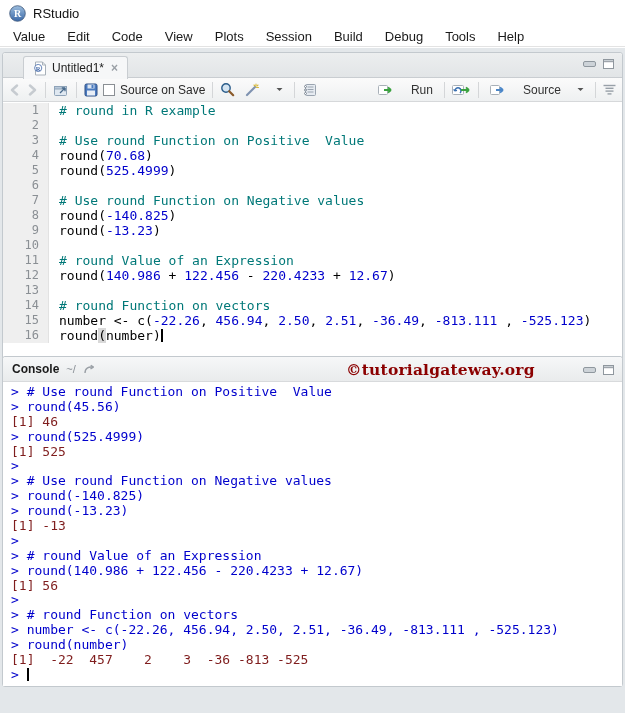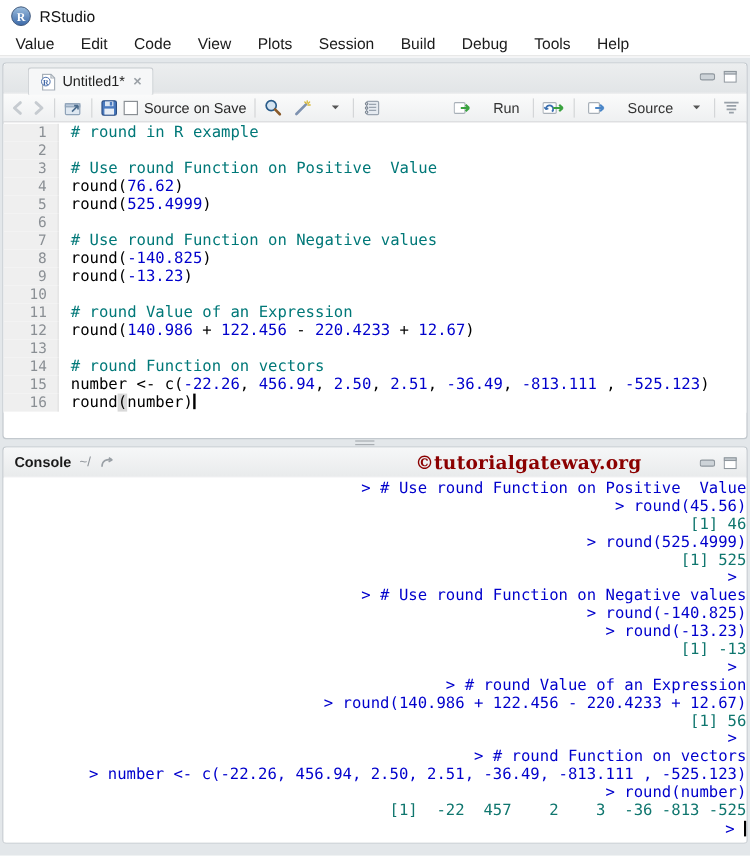--- a/index.html
+++ b/index.html
@@ -9,21 +9,21 @@
   
   .titlebar { height:26px; display:flex; align-items:center; gap:7px; padding-left:9px; background:#fff; }
   .titlebar .wtitle { font-size:13px; color:#111; }
   .menubar { height:21px; display:flex; align-items:center; padding-left:2px; background:#fff; border-bottom:1px solid #e3e3e3; }
   .menu-item { font-size:13px; color:#1a1a1a; padding:2px 11px; cursor:default; }
 
   
   .workspace { position:absolute; top:48px; left:0; right:0; bottom:0; background:#e3e7ea; }
   .pane { position:absolute; left:2px; width:621px; background:#fff; border:1px solid #c3c9ce; border-radius:3px; }
   .source-pane { top:4px; height:314px; }
-  .console-pane { top:324px; height:331px; }
+  .console-pane { top:308px; height:331px; }
 
   
   .tabstrip { position:relative; height:25px; background:linear-gradient(#eceeef,#e2e5e7); border-bottom:1px solid #c9cdd1; border-radius:3px 3px 0 0; }
   .tab { position:absolute; left:20px; top:3px; height:23px; display:flex; align-items:center; gap:5px; padding:0 9px; background:#f6f7f8; border:1px solid #c9cdd1; border-bottom:none; border-radius:3px 3px 0 0; font-size:12px; color:#222; }
   .tab-close { color:#9aa0a6; font-size:12px; font-weight:bold; margin-left:2px; cursor:pointer; }
   .pane-btns { position:absolute; right:8px; top:6px; display:flex; gap:7px; align-items:center; }
 
   
   .toolbar { height:24px; display:flex; align-items:center; gap:5px; padding:0 6px; background:linear-gradient(#fbfbfb,#eef0f1); border-bottom:1px solid #d6d8da; font-size:12px; color:#333; }
   .tb-sep { width:1px; height:16px; background:#d4d6d8; margin:0 2px; }
@@ -54,23 +54,23 @@
   .splitter .handle { position:absolute; left:296px; top:1px; width:16px; height:4px;
       border-top:1px solid #a8adb2; border-bottom:1px solid #a8adb2; }
 
   
   .console-header { position:relative; height:25px; display:flex; align-items:center; gap:7px; padding:0 9px; background:linear-gradient(#f6f7f8,#e9ebec); border-bottom:1px solid #d8dadc; border-radius:3px 3px 0 0; }
   .console-title { font-size:12px; font-weight:bold; color:#1a1a1a; }
   .console-path { font-size:11px; color:#8a9096; }
   .watermark { position:absolute; left:343px; top:3px; font-family:"DejaVu Serif","Liberation Serif",serif; font-weight:bold; font-size:15.5px; color:#8B0000; letter-spacing:0.2px; }
   .console-body { position:absolute; top:25px; left:0; right:0; bottom:0; background:#fff; padding:3px 0 0 8px; overflow:hidden;
                   font-family:"DejaVu Sans Mono","Liberation Mono",monospace; font-size:13px; }
-  .console-line { height:14.9px; line-height:14.9px; white-space:pre;text-align:right; }
+  .console-line { height:14.9px; line-height:14.9px; white-space:pre; }
   .cl-in { color:#0000CC; }
-  .cl-out { color:#0f766e;margin-left:30px; }
+  .cl-out { color:#7f1d1d; }
 
   .micon { display:block; }
 </style>
 </head>
 <body>
 
 <div class="titlebar">
   <svg class="micon" width="17" height="17" viewBox="0 0 17 17">
     <defs>
         <linearGradient id="rg" x1="0" y1="0" x2="0" y2="1">
@@ -225,21 +225,21 @@
         <div class="code-row">
           <span class="ln">2</span>
           <span class="code-text"></span>
         </div>
         <div class="code-row">
           <span class="ln">3</span>
           <span class="code-text"><span class="seg-c"># Use round Function on Positive  Value</span></span>
         </div>
         <div class="code-row">
           <span class="ln">4</span>
-          <span class="code-text"><span class="seg-p">round(</span><span class="seg-n">76.62</span><span class="seg-p">)</span></span>
+          <span class="code-text"><span class="seg-p">round(</span><span class="seg-n">70.68</span><span class="seg-p">)</span></span>
         </div>
         <div class="code-row">
           <span class="ln">5</span>
           <span class="code-text"><span class="seg-p">round(</span><span class="seg-n">525.4999</span><span class="seg-p">)</span></span>
         </div>
         <div class="code-row">
           <span class="ln">6</span>
           <span class="code-text"></span>
         </div>
         <div class="code-row">

